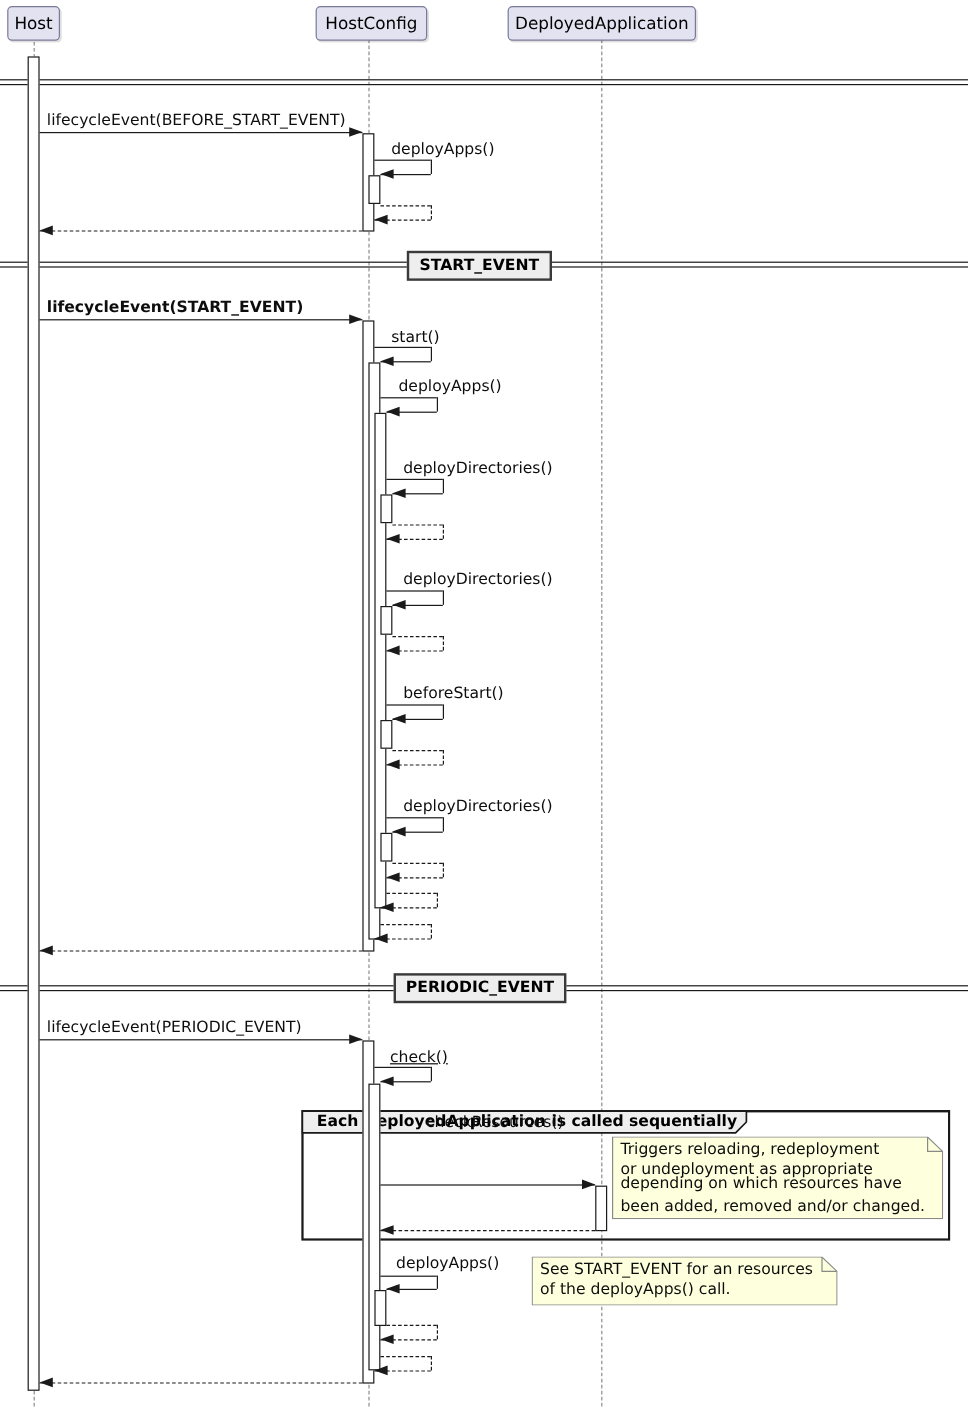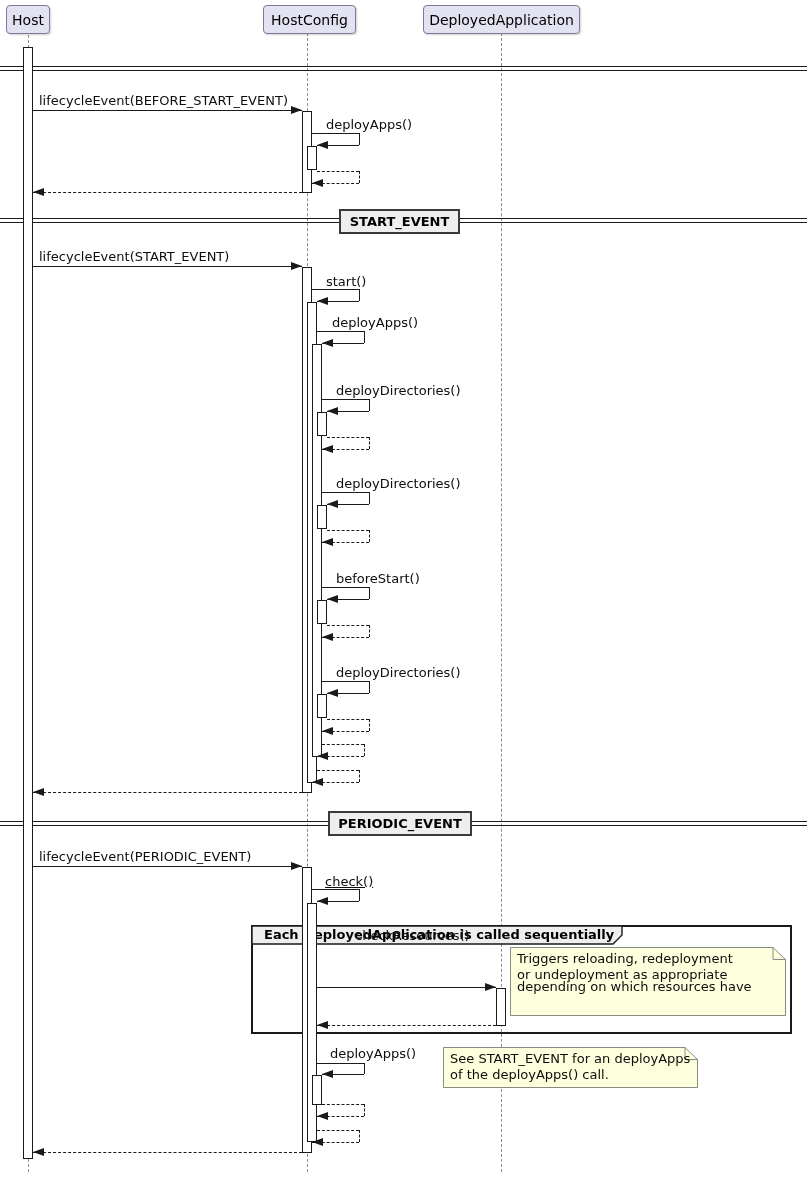--- a/index.html
+++ b/index.html
@@ -48,25 +48,26 @@
       <path d="M1,1 H371 V10 L362,19 H1 Z" fill="#eeeeee" stroke="#1a1a1a" stroke-width="1.4"></path>
     </svg>
     <div class="group-label" style="left: 264px; top: 927px;">Each DeployedApplication is called sequentially</div>
     <svg width="276" height="69" style="left: 510px; top: 947px;">
       <path d="M0.5,0.5 H263 L275.5,12.5 V68.5 H0.5 Z" fill="#feffdd" stroke="#888a85"></path>
       <path d="M263,0.5 V12.5 H275.5" fill="none" stroke="#888a85"></path>
     </svg>
     <div class="note-line" style="left: 517px; top: 951px;">Triggers reloading, redeployment</div>
     <div class="note-line" style="left: 517px; top: 966.8px;">or undeployment as appropriate</div>
     <div class="note-line" style="left: 517px; top: 979px;">depending on which resources have</div>
+    <div class="note-line" style="left: 517px; top: 998.4px;">been added, removed and/or changed.</div>
     <svg width="255" height="41" style="left: 443px; top: 1047px;">
       <path d="M0.5,0.5 H242 L254.5,12.5 V40.5 H0.5 Z" fill="#feffdd" stroke="#888a85"></path>
       <path d="M242,0.5 V12.5 H254.5" fill="none" stroke="#888a85"></path>
     </svg>
-    <div class="note-line" style="left: 450px; top: 1051px;">See START_EVENT for an deployApps</div>
+    <div class="note-line" style="left: 450px; top: 1051px;">See START_EVENT for an resources</div>
     <div class="note-line" style="left: 450px; top: 1066.8px;">of the deployApps() call.</div>
     <div class="bar" style="left: 23px; top: 47px; height: 1112px;"></div>
     <div class="bar" style="left: 302px; top: 111px; height: 82px;"></div>
     <div class="bar" style="left: 307px; top: 146px; height: 24px;"></div>
     <div class="bar" style="left: 302px; top: 267px; height: 526px;"></div>
     <div class="bar" style="left: 307px; top: 302px; height: 481px;"></div>
     <div class="bar" style="left: 312px; top: 344px; height: 413px;"></div>
     <div class="bar" style="left: 317px; top: 412px; height: 24px;"></div>
     <div class="bar" style="left: 317px; top: 505px; height: 24px;"></div>
     <div class="bar" style="left: 317px; top: 600px; height: 24px;"></div>
@@ -84,21 +85,21 @@
     <div class="arrow-l" style="left: 317px; top: 141px;"></div>
     <div class="mlabel" style="left: 326px; top: 117px;">deployApps()</div>
     <div class="hline dashed" style="left: 317px; top: 171px; width: 42px;"></div>
     <div class="vline dashed" style="left: 359px; top: 171px; height: 12px;"></div>
     <div class="hline dashed" style="left: 312px; top: 183px; width: 47px;"></div>
     <div class="arrow-l" style="left: 312px; top: 179px;"></div>
     <div class="hline dashed" style="left: 33px; top: 192px; width: 269px;"></div>
     <div class="arrow-l" style="left: 33px; top: 188px;"></div>
     <div class="hline" style="left: 33px; top: 266px; width: 269px;"></div>
     <div class="arrow-r" style="left: 291px; top: 262px;"></div>
-    <div class="mlabel" style="left: 39px; top: 249px;">lifecycleEvent(START_EVENT)</div>
+    <div class="mlabel" style="left: 39px; top: 249px; font-weight: bold;">lifecycleEvent(START_EVENT)</div>
     <div class="hline" style="left: 312px; top: 289px; width: 47px;"></div>
     <div class="vline" style="left: 359px; top: 289px; height: 12px;"></div>
     <div class="hline" style="left: 317px; top: 301px; width: 42px;"></div>
     <div class="arrow-l" style="left: 317px; top: 297px;"></div>
     <div class="mlabel" style="left: 326px; top: 274px;">start()</div>
     <div class="hline" style="left: 317px; top: 331px; width: 47px;"></div>
     <div class="vline" style="left: 364px; top: 331px; height: 12px;"></div>
     <div class="hline" style="left: 322px; top: 343px; width: 42px;"></div>
     <div class="arrow-l" style="left: 322px; top: 339px;"></div>
     <div class="mlabel" style="left: 332px; top: 315px;">deployApps()</div>

